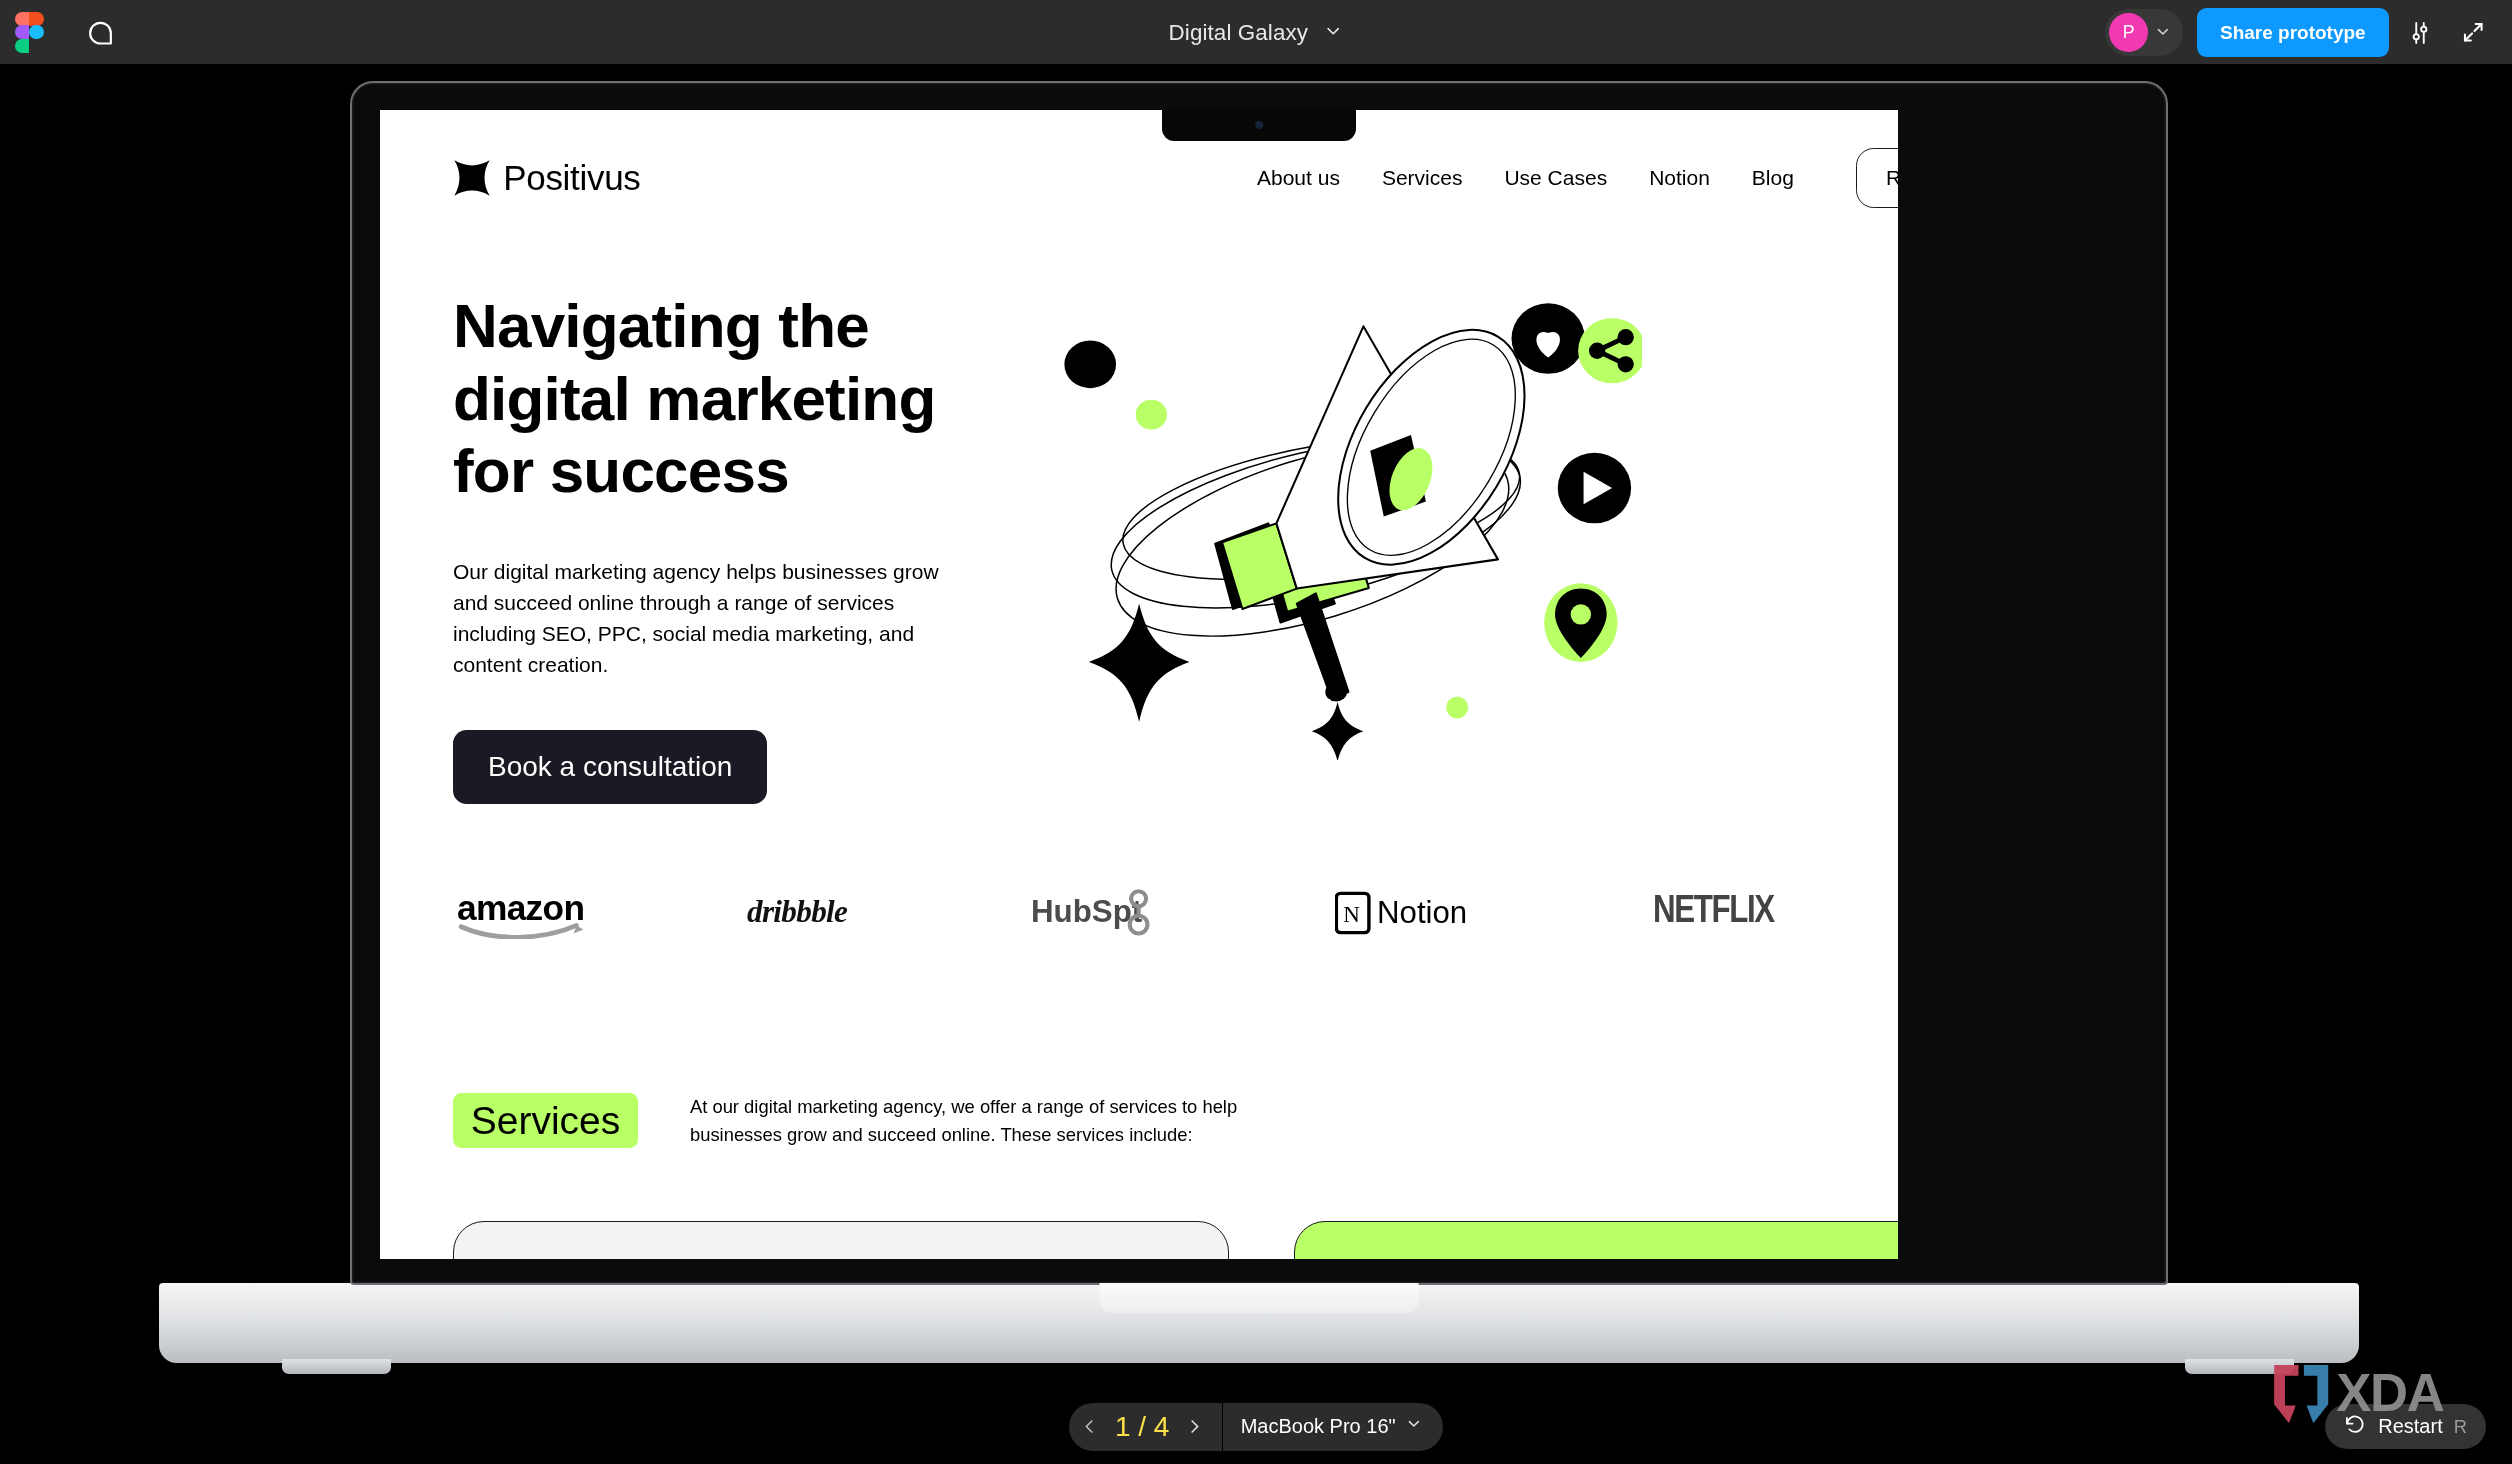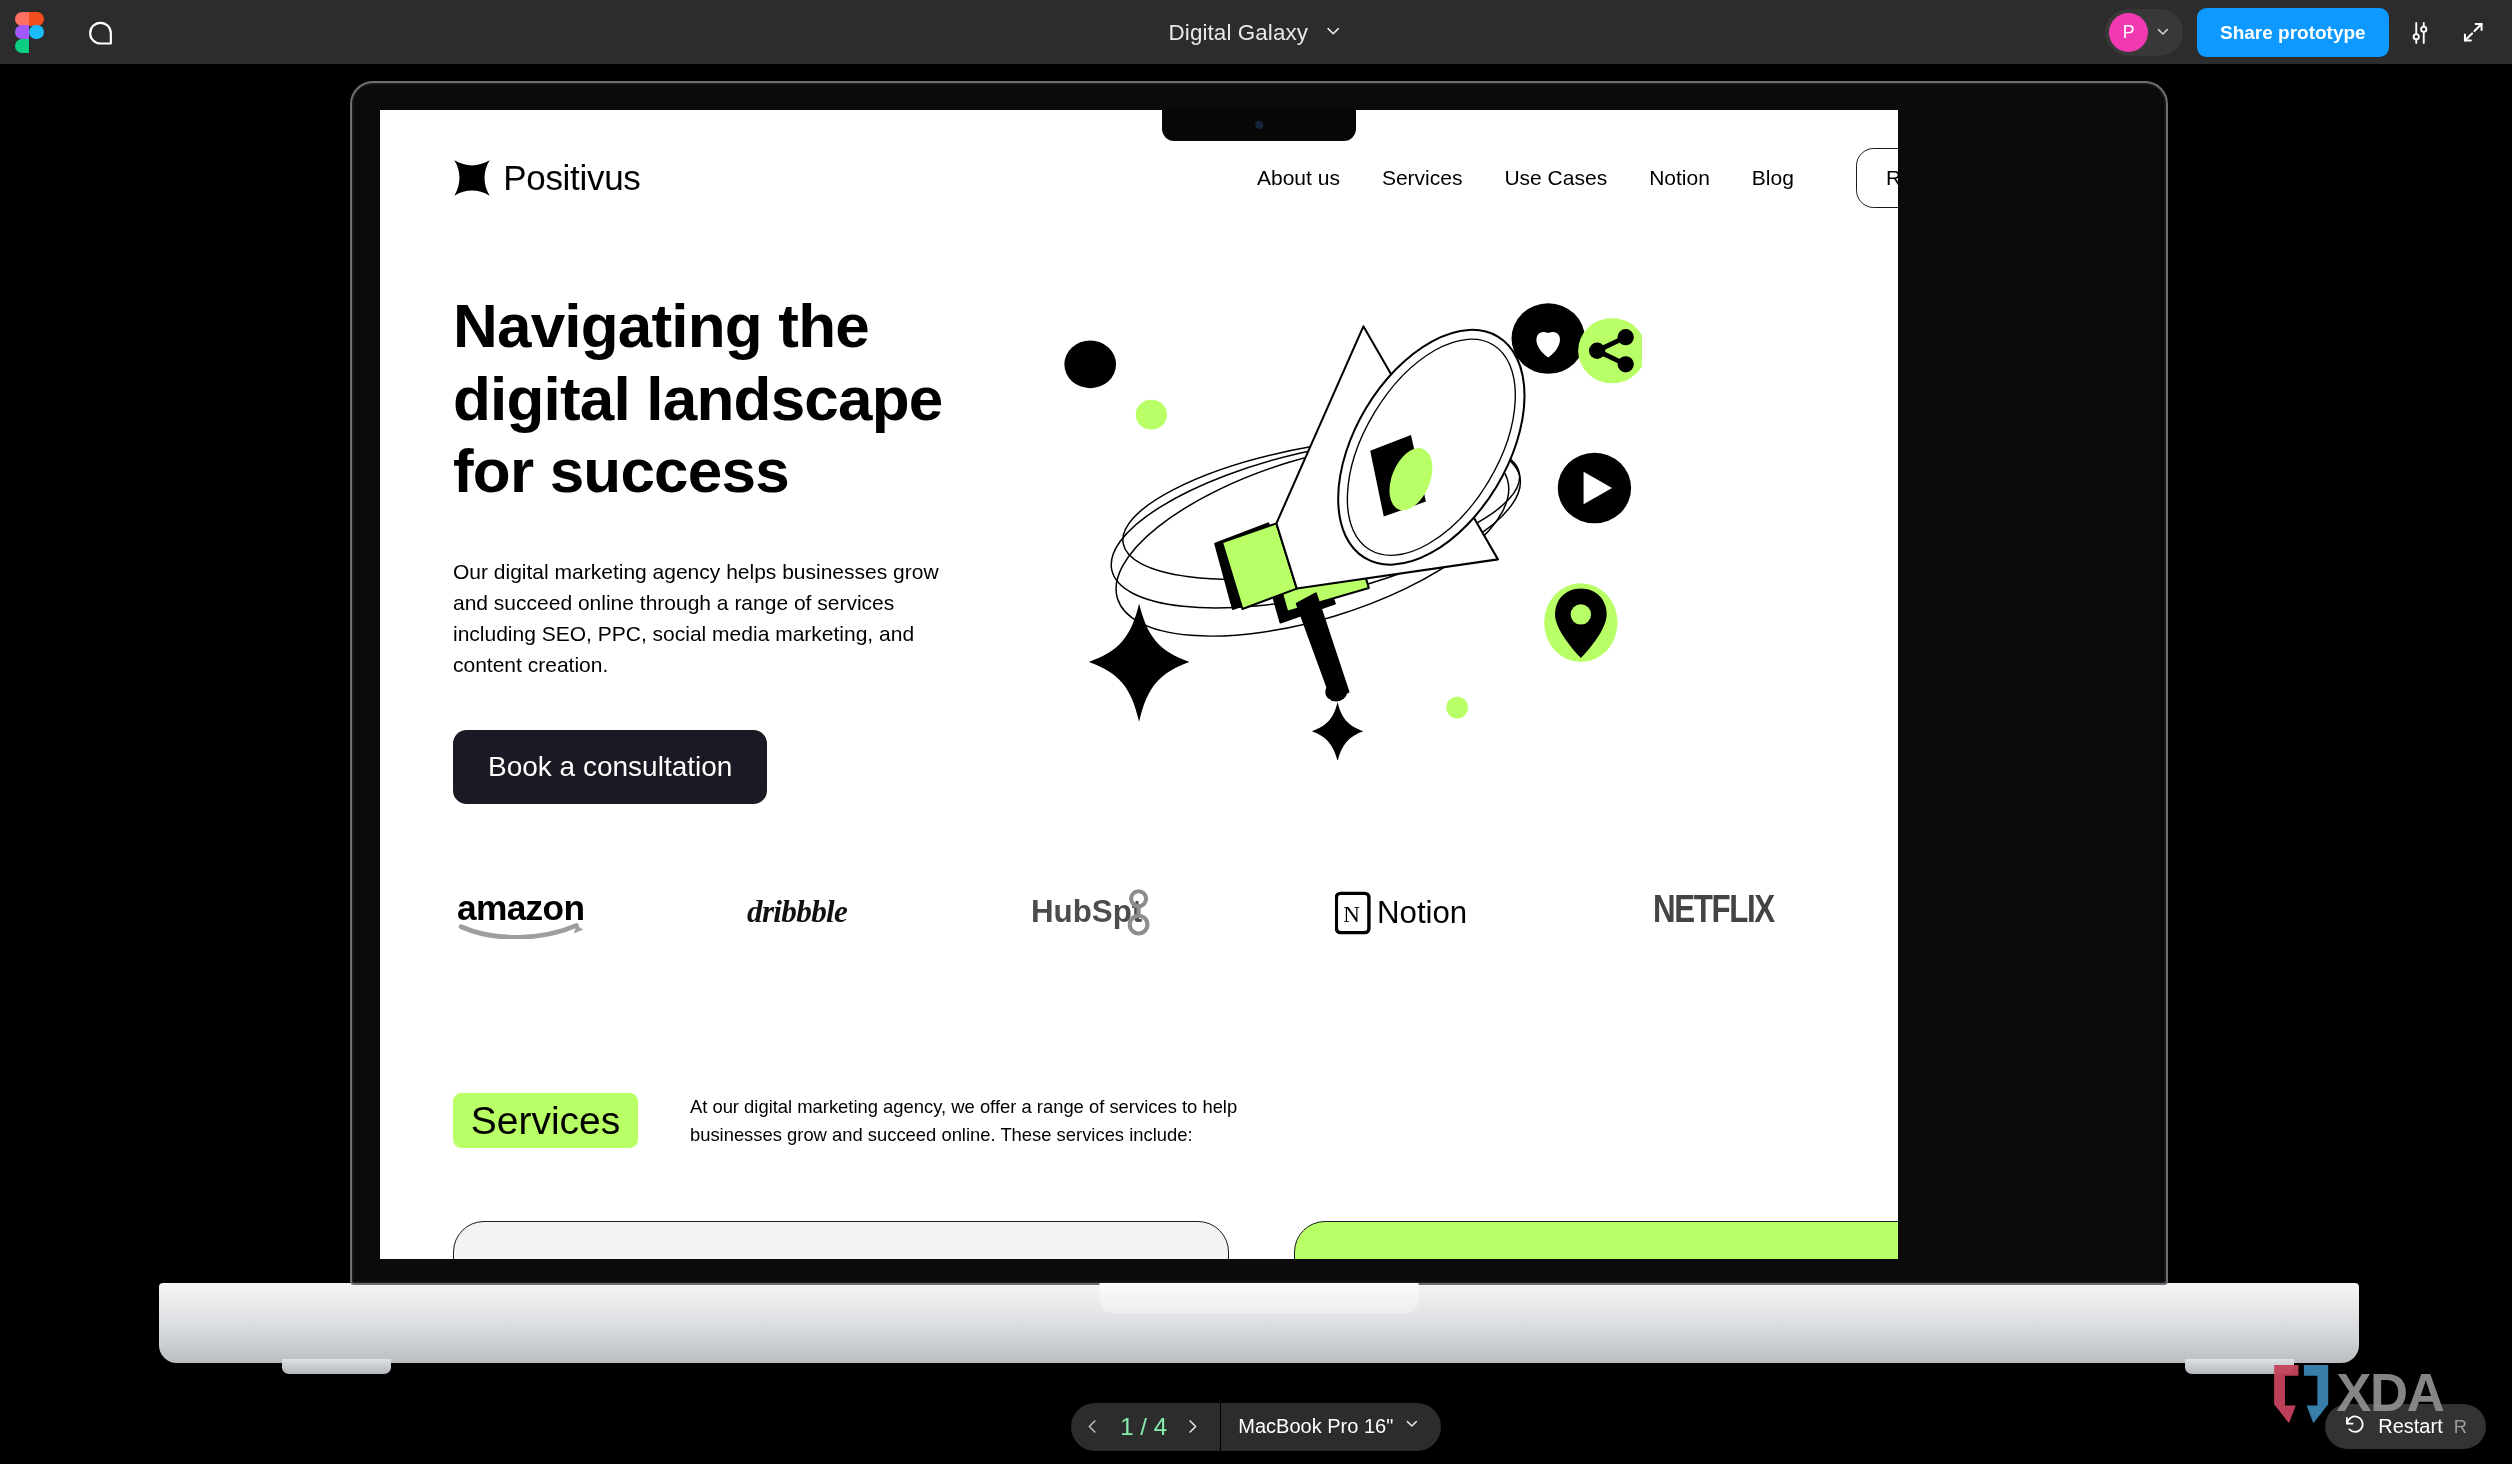--- a/index.html
+++ b/index.html
@@ -151,21 +151,21 @@
   #bottombar {
     position:absolute; left:0; bottom:0; width:2512px; height:75px;
     display:flex; align-items:center; justify-content:center;
   }
   #nav-pill {
     display:flex; align-items:center; background:#2c2c2c; border-radius:30px;
     height:48px; overflow:hidden;
   }
   .pill-btn { display:flex; align-items:center; justify-content:center;
               width:42px; height:48px; cursor:pointer; }
-  #page-indicator { color:#86efac; font-size:24px; padding:0 4.1px; min-width:58px; text-align:right; }
+  #page-indicator { color:#fde047; font-size:28px; padding:0 4.1px; min-width:58px; text-align:center; }
   #pill-divider { width:0.7px; height:48px; background:#000; margin:0 0 0 6.8px; }
   #device-select { display:flex; align-items:center; gap:9.5px; padding:0 20.4px 0 17.7px;
                    color:#fff; font-size:20px; cursor:pointer; white-space:nowrap; }
 
   #restart-btn {
     position:absolute; right:26px; bottom:15px;
     display:flex; align-items:center; gap:11px;
     background:#333; border-radius:27px; height:45px; padding:0 19px;
     color:#fff; font-size:20px; cursor:pointer;
   }
@@ -272,21 +272,21 @@
               <span class="nav-link">Notion</span>
               <span class="nav-link">Blog</span>
               <button id="quote-btn">Request a quote</button>
             </nav>
           </div>
 
           <div id="hero">
             <div id="hero-copy">
               <h1 id="hero-title">
                 <span>Navigating the</span><br>
-                <span>digital landscape</span><br>
+                <span>digital marketing</span><br>
                 <span>for success</span>
               </h1>
               <p id="hero-desc">Our digital marketing agency helps businesses grow and succeed online through a range of services including SEO, PPC, social media marketing, and content creation.</p>
               <button id="hero-cta">Book a consultation</button>
             </div>
 
             <div id="hero-art">
               <svg viewBox="0 0 880 700" xmlns="http://www.w3.org/2000/svg">
                 <g fill="none" stroke="#000" stroke-width="2.2">
                   <ellipse cx="395" cy="375" rx="300" ry="118" transform="rotate(-17 395 375)"></ellipse>

